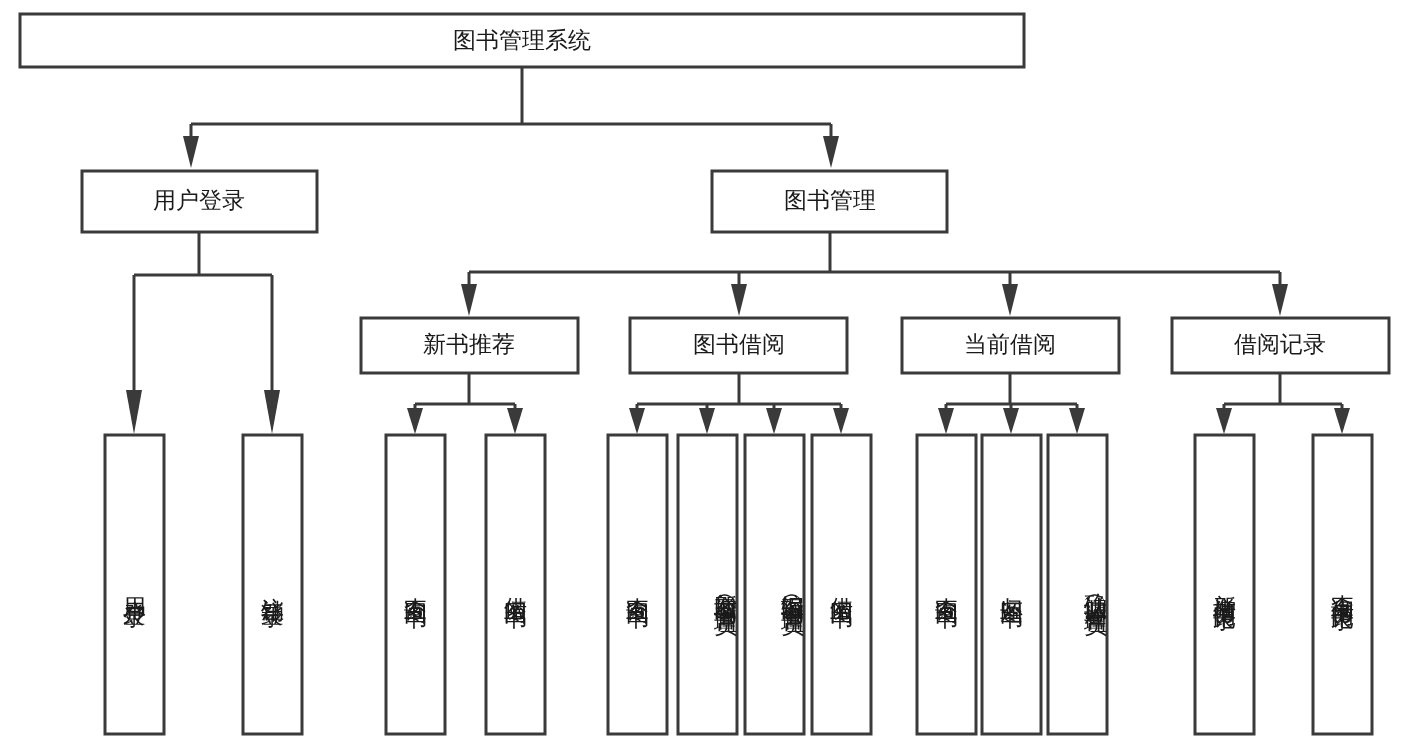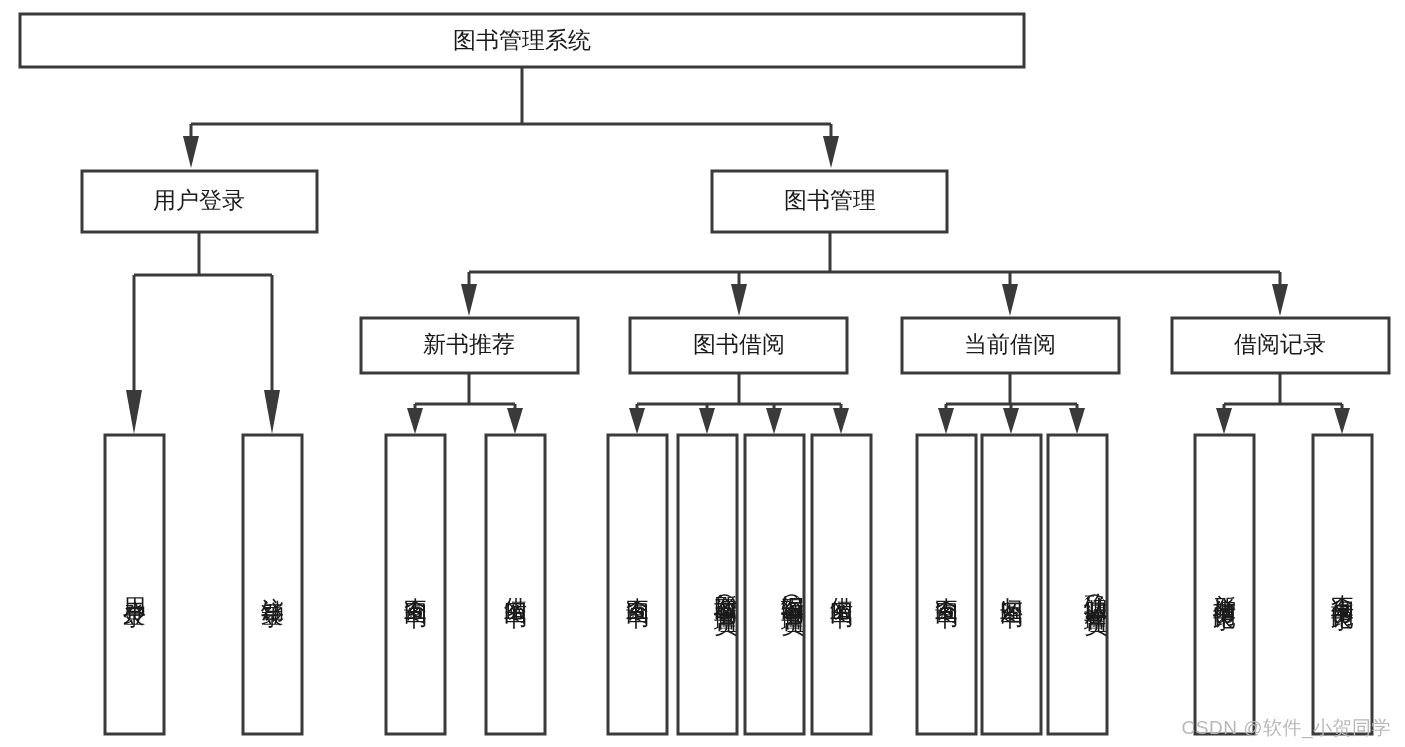--- a/index.html
+++ b/index.html
@@ -205,15 +205,14 @@
   <div class="vlabel" style="left:745px;top:443px;width:59px;height:291px;">编辑图书（管理员）</div>
   <div class="vlabel centered" style="left:812px;top:435px;width:59px;height:299px;">借阅图书</div>
 
   <div class="vlabel centered" style="left:917px;top:435px;width:59px;height:299px;">查询图书</div>
   <div class="vlabel centered" style="left:982px;top:435px;width:59px;height:299px;">归还图书</div>
   <div class="vlabel" style="left:1048px;top:443px;width:59px;height:291px;">确认归还（管理员）</div>
 
   <div class="vlabel centered" style="left:1195px;top:435px;width:59px;height:299px;">新增借阅记录</div>
   <div class="vlabel centered" style="left:1313px;top:435px;width:59px;height:299px;">查询借阅记录</div>
 
-  <div class="watermark">CSDN @软件_小贺同学</div>
 
 </div>
 
 </body></html>

